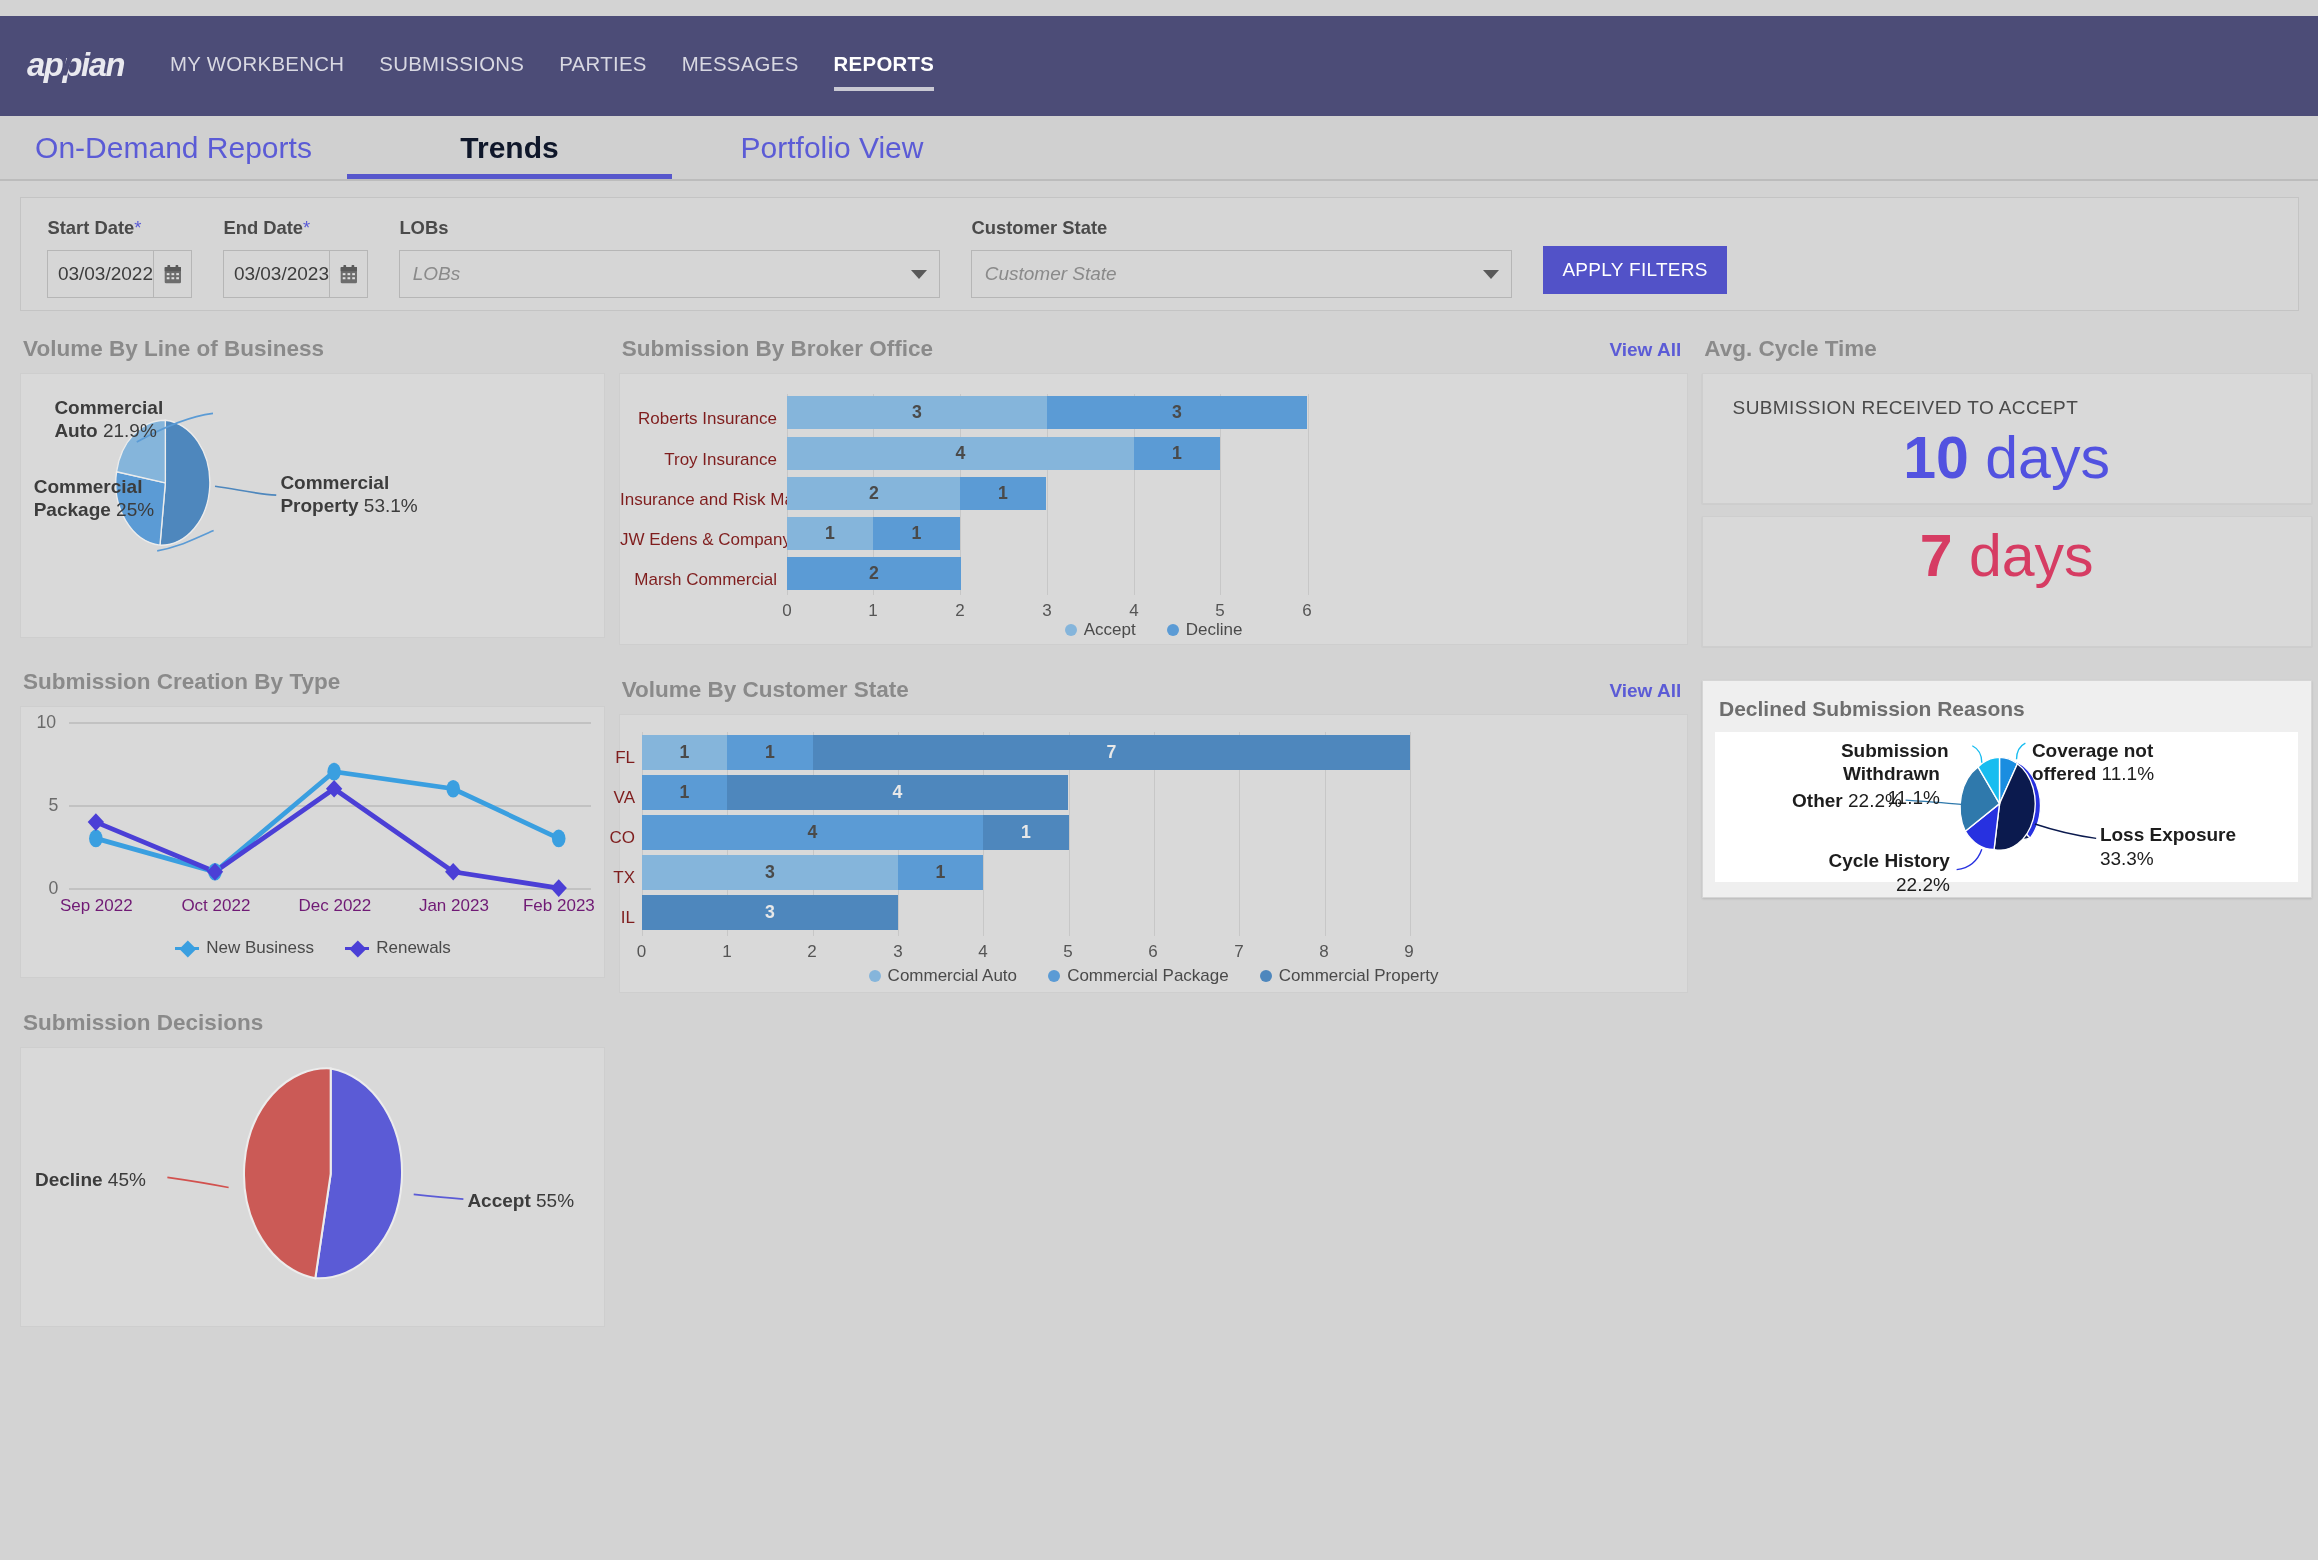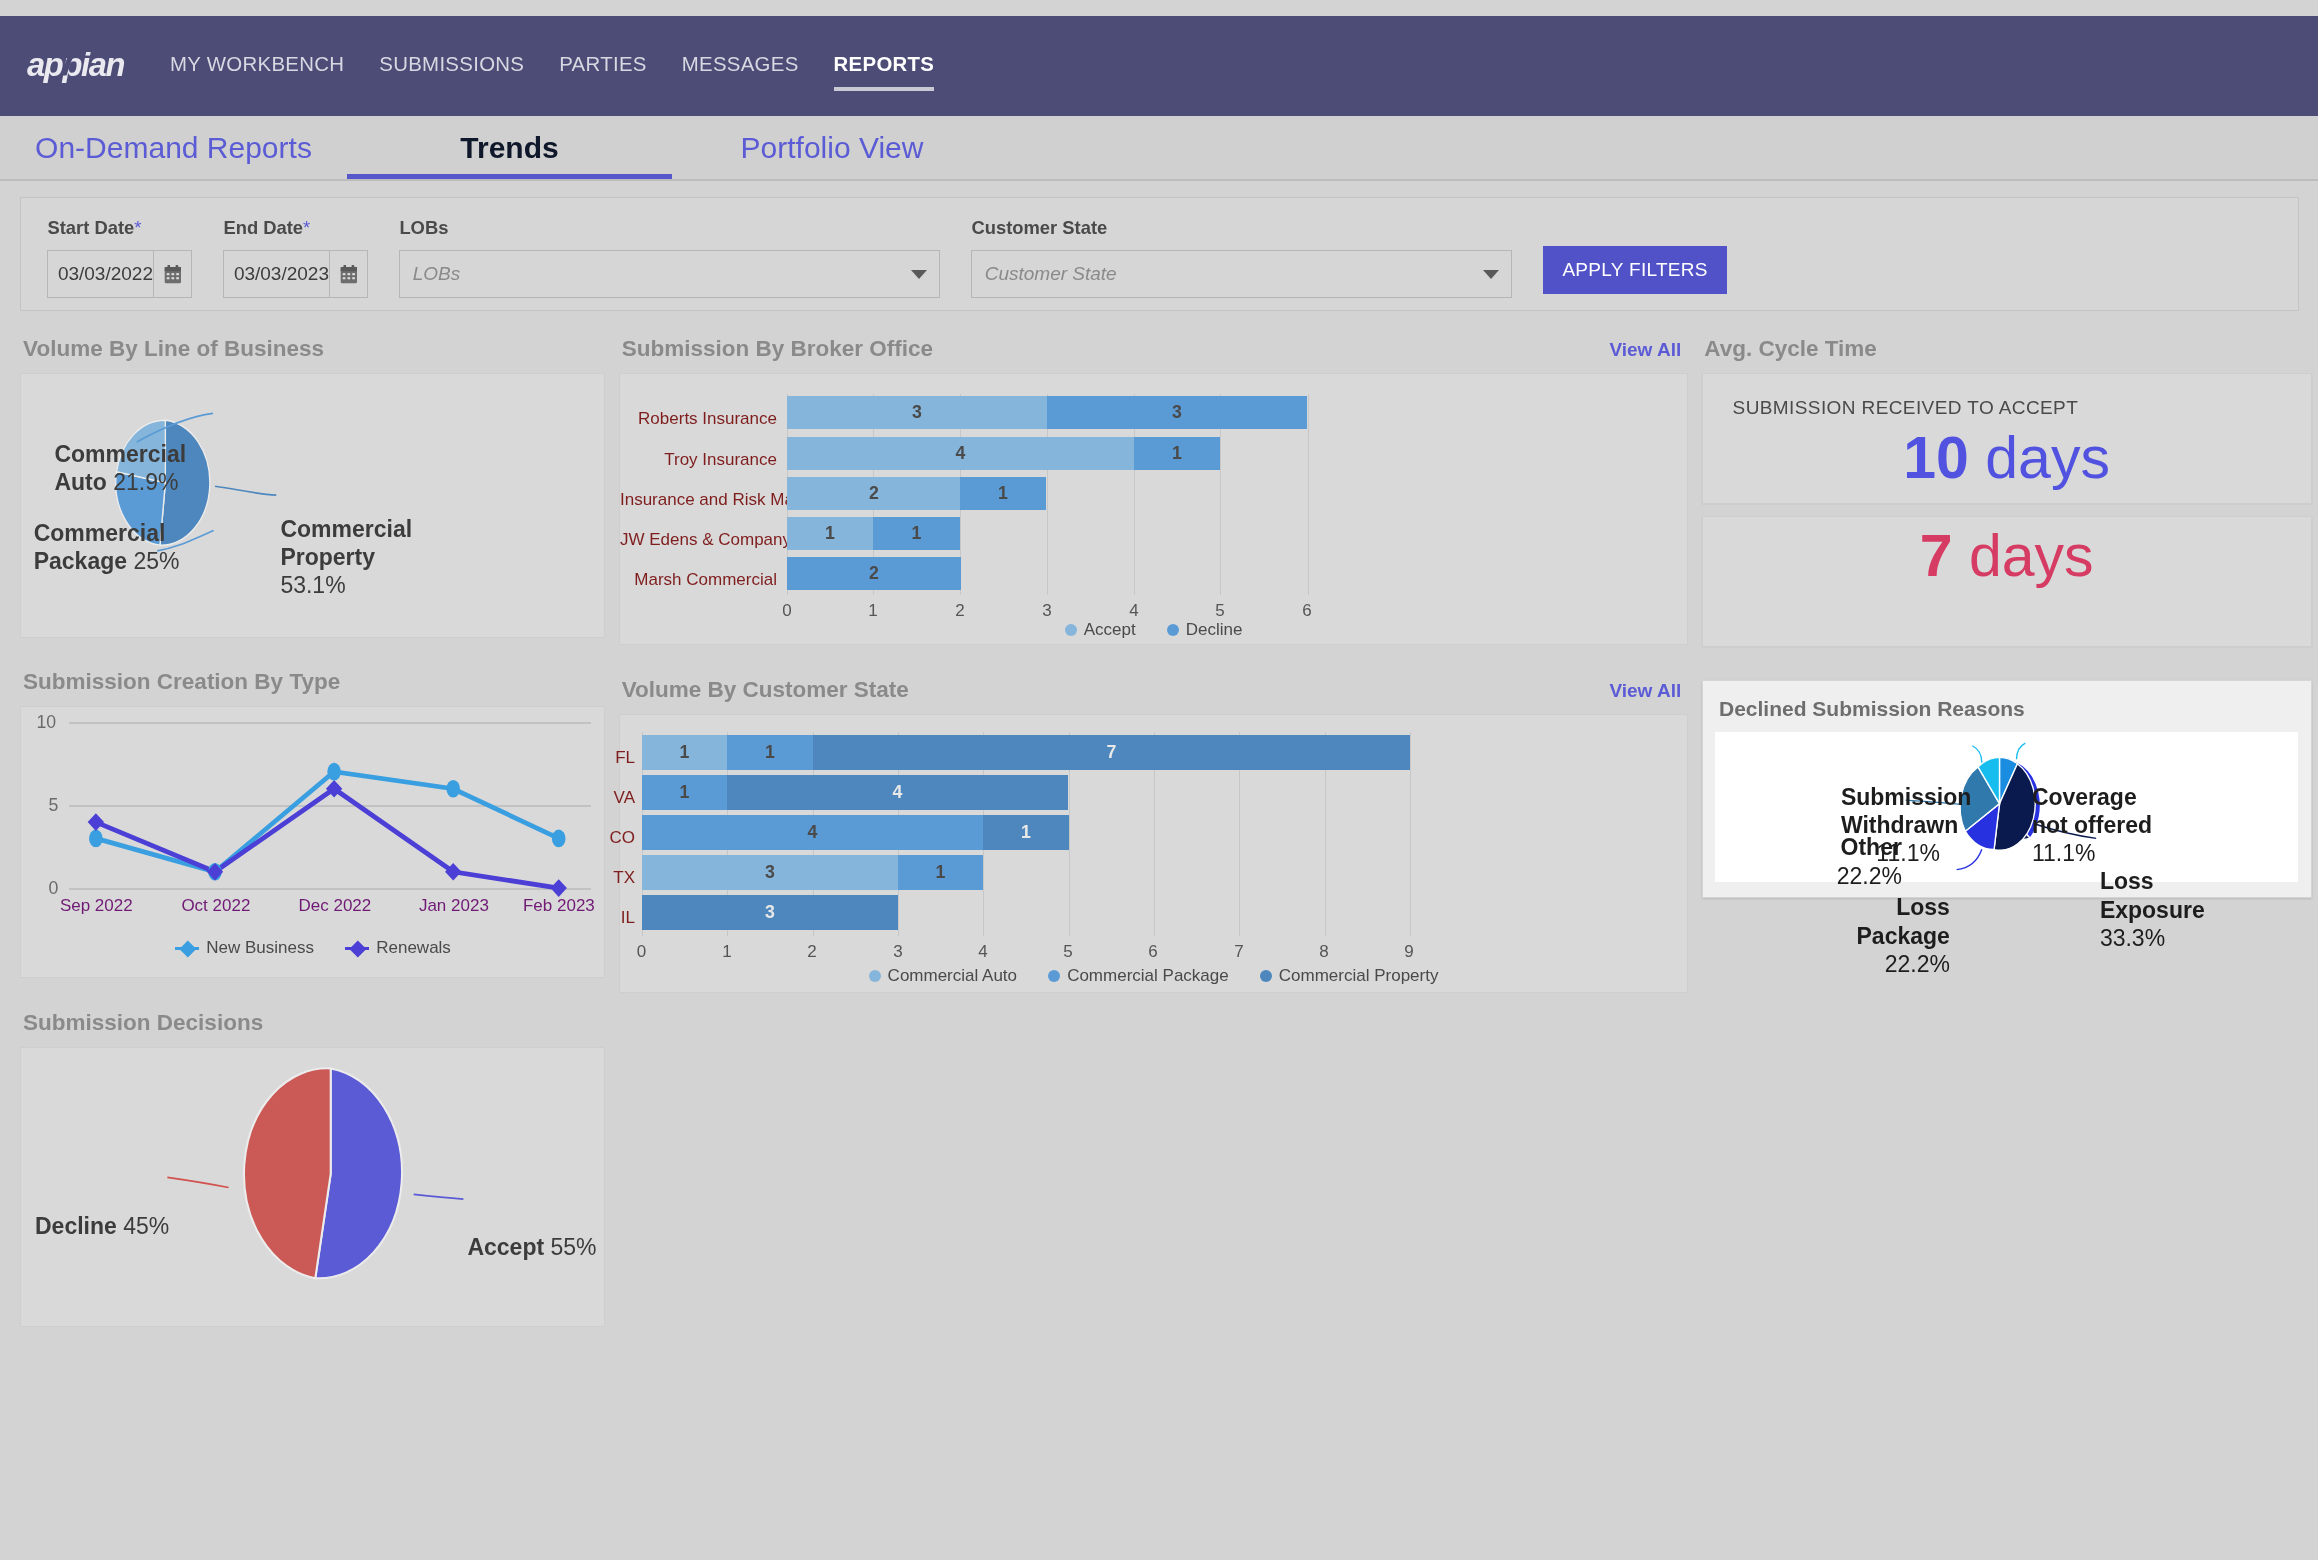--- a/index.html
+++ b/index.html
@@ -95,21 +95,21 @@
 
   .card-title {
     font-size:22.5px; font-weight:bold; color:#8a8a8a; padding:9.5px 2.7px 11px 2.7px;
   }
   .chart-head { display:flex; align-items:baseline; }
   .viewall { margin-left:auto; color:#5b5bd6; font-size:19px; cursor:pointer; padding-right:4.1px;}
   .panel { background:#d9d9d9; border:0.7px solid #cecece; position:relative; }
 
   
   .pie-wrap { position:relative; }
-  .pl { position:absolute; font-size:23px; color:#3c3c3c; line-height:1.22;margin-top:44px; }
+  .pl { position:absolute; font-size:19px; color:#3c3c3c; line-height:1.22; }
   .pl b { font-weight:bold; }
 
   
   .lc-axis-label { position:absolute; font-size:17.7px; color:#6b6b6b;}
   .lc-xlabel { position:absolute; font-size:17px; color:#701a75; text-align:center;}
   .gridline { position:absolute; height:1.4px; background:#c2c2c2; }
   .legend-row { position:absolute; display:flex; gap:31px; align-items:center; font-size:17px; color:#4a4a4a;}
   .legend-item { display:flex; align-items:center; gap:6.8px;}
   .dot { width:12.3px;height:12.3px;border-radius:50%; display:inline-block;}
   .lg-line { width:24.5px; height:3.4px; display:inline-block; position:relative;}
@@ -540,20 +540,20 @@
         </div>
         <div class="pl pl-dark" style="left:68px; top:57px; width:119px; text-align:right;">
           <b>Other</b>
           <span>22.2%</span>
         </div>
         <div class="pl pl-dark" style="left:385px; top:91px; width:143px;">
           <b>Loss Exposure</b><br>
           <span>33.3%</span>
         </div>
         <div class="pl pl-dark" style="left:95px; top:117px; width:140px; text-align:right;">
-          <b>Loss Package</b><br>
+          <b>Cycle History</b><br>
           <span>22.2%</span>
         </div>
       </div>
     </div>
   </div>
 </div>
 
 
 </body></html>

